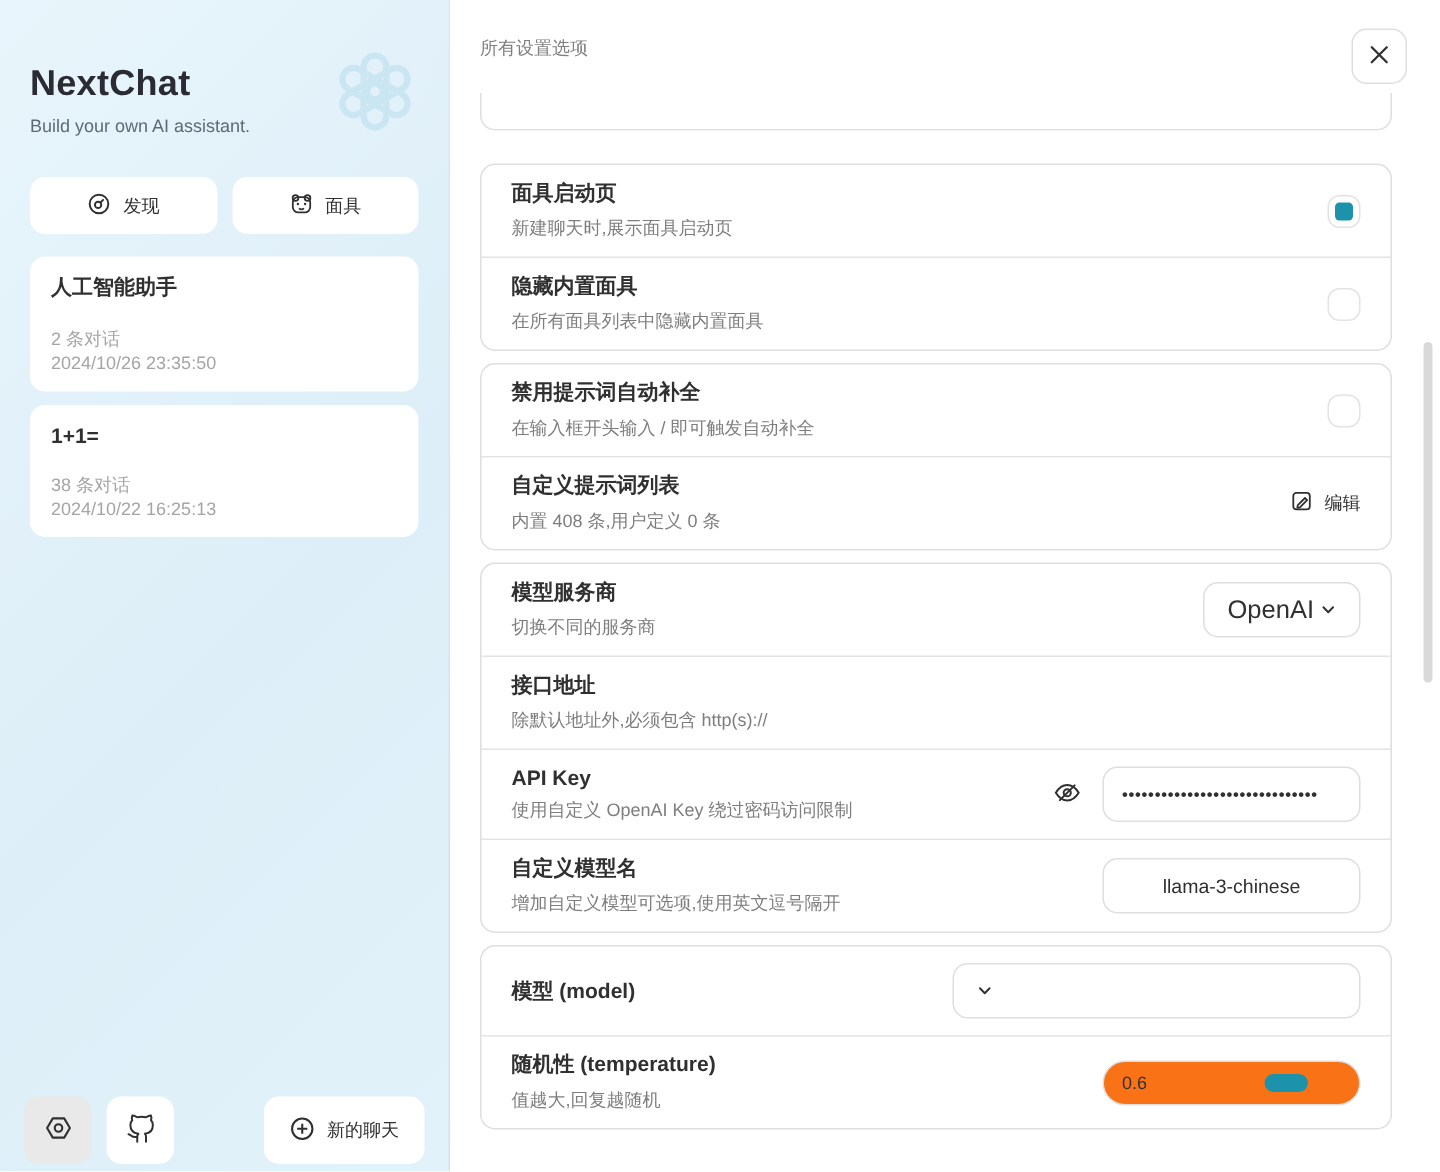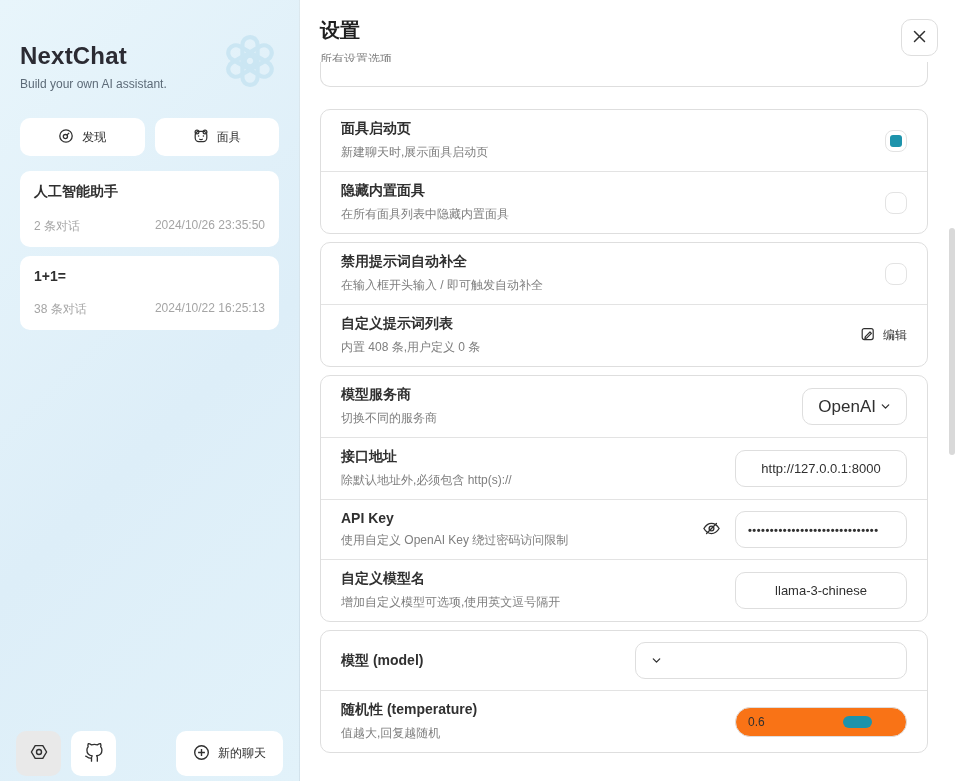--- a/index.html
+++ b/index.html
@@ -14,21 +14,21 @@
   .sb-title{margin-top:22px;font-size:24px;font-weight:bold;color:#2b2b33;letter-spacing:0.2px;}
   .sb-sub{margin-top:7px;font-size:12px;color:#5d6b78;}
   .sb-logo{position:absolute;top:33px;right:21px;width:56px;height:56px;}
   .sb-btns{display:flex;gap:10px;margin-top:27px;}
   .sb-btn{flex:1;height:38px;border:none;background:#fff;border-radius:10px;display:flex;
           align-items:center;justify-content:center;gap:8px;font-size:12px;color:#303030;
           cursor:pointer;font-family:inherit;padding:0;}
   .chat-list{margin-top:15px;display:flex;flex-direction:column;gap:9px;}
   .chat-item{background:#fff;border-radius:10px;padding:12px 14px;cursor:pointer;}
   .chat-title{font-size:14px;font-weight:bold;color:#303030;}
-  .chat-meta{display:flex;justify-content:space-between;margin-top:17px;font-size:12px;color:#a5a5a5;}
+  .chat-meta{display:flex;justify-content:space-between;margin-top:17px;font-size:12px;color:#a5a5a5;flex-direction:column;}
   .sb-foot{position:absolute;left:16px;right:16px;bottom:5px;display:flex;align-items:center;gap:10px;}
   .foot-btn{width:45px;height:45px;border:none;border-radius:10px;background:#fff;display:flex;
             align-items:center;justify-content:center;cursor:pointer;padding:0;}
   .foot-btn.active{background:#e9e9e9;}
   .newchat-btn{margin-left:auto;height:45px;border:none;border-radius:10px;background:#fff;
                display:flex;align-items:center;gap:8px;padding:0 17px;font-size:12px;color:#303030;
                cursor:pointer;font-family:inherit;}
 
   
   .main{position:relative;flex:1;background:#fff;}
@@ -161,21 +161,20 @@
             <path d="M8 4.8 V11.2 M4.8 8 H11.2"></path>
           </svg>
         </span>
         <span>新的聊天</span>
       </button>
     </div>
   </aside>
 
   <main class="main">
     <div class="main-head">
-      <div class="main-title">设置</div>
       <div class="main-sub">所有设置选项</div>
       <button class="close-btn">
         <span>
           <svg width="15" height="15" viewBox="0 0 15 15" fill="none" stroke="#303030" stroke-width="1.5" stroke-linecap="round">
             <path d="M2.5 2.5 L12.5 12.5 M12.5 2.5 L2.5 12.5"></path>
           </svg>
         </span>
       </button>
     </div>
 
@@ -239,21 +238,20 @@
                 <path d="M2.5 4.2 L6 7.8 L9.5 4.2"></path>
               </svg>
             </span>
           </button>
         </div>
         <div class="row">
           <div>
             <div class="row-title">接口地址</div>
             <div class="row-sub">除默认地址外,必须包含 http(s)://</div>
           </div>
-          <input class="txt-input" value="http://127.0.0.1:8000" style="">
         </div>
         <div class="row">
           <div>
             <div class="row-title">API Key</div>
             <div class="row-sub">使用自定义 OpenAI Key 绕过密码访问限制</div>
           </div>
           <div class="row-ctrl">
             <button class="eye-btn">
               <span>
                 <svg width="19" height="19" viewBox="0 0 20 20" fill="none" stroke="#303030" stroke-width="1.4" stroke-linecap="round">

